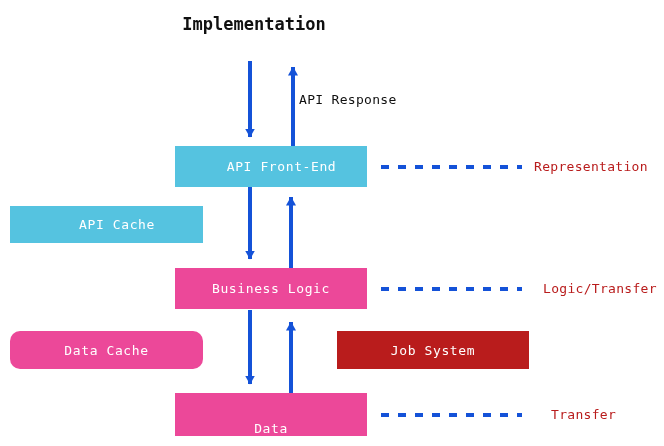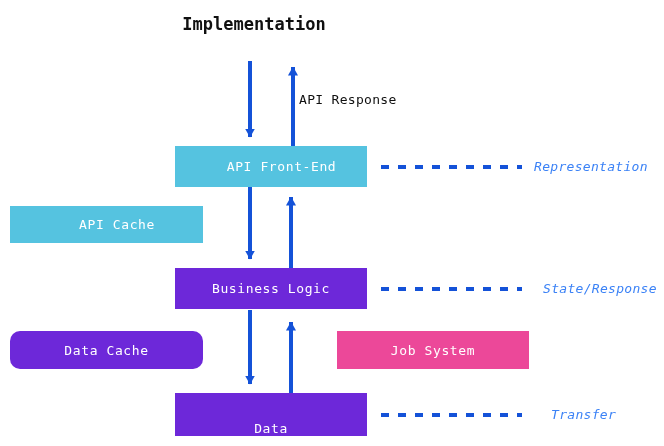--- a/index.html
+++ b/index.html
@@ -43,22 +43,22 @@
     align-items: center;
     justify-content: center;
     color: #ffffff;
     font-family: "DejaVu Sans Mono", "Liberation Mono", monospace;
     font-size: 13px;
     letter-spacing: 0.6px;
     white-space: nowrap;
   }
 
   .node--blue   { background: #55c3e0; padding-left: 21px; }
-  .node--orange { background: #6d28d9; }
-  .node--gray   { background: #ec4899; }
+  .node--orange { background: #ec4899; }
+  .node--gray   { background: #b91c1c; }
 
   
   #node-api-front-end { left: 175px; top: 146px; width: 192px; height: 41px; }
   #node-api-cache     { left: 10px;  top: 206px; width: 193px; height: 37px; align-items: center; }
   #node-business-logic{ left: 175px; top: 268px; width: 192px; height: 41px; }
   #node-data-cache    { left: 10px;  top: 331px; width: 193px; height: 38px; border-radius: 10px; }
   #node-job-system    { left: 337px; top: 331px; width: 192px; height: 38px; }
   #node-data          { left: 175px; top: 393px; width: 192px; height: 43px; align-items: flex-end; }
 
   .edge-label {
@@ -69,24 +69,23 @@
     white-space: nowrap;
     letter-spacing: 0.3px;
   }
   #label-api-request  { left: 152px; top: 92px; }
   #label-api-response { left: 299px; top: 92px; text-align: right; }
 
   .side-label {
     position: absolute;
     font-family: "DejaVu Sans Mono", "Liberation Mono", monospace;
     font-size: 13px;
-    color: #3b82f6;
+    color: #b91c1c;
     white-space: nowrap;
     letter-spacing: 0.3px;
-    font-style: italic;
   }
   #side-label-representation { left: 534px; top: 159px; }
   #side-label-state-transfer { left: 543px; top: 281px; }
   #side-label-resource       { left: 551px; top: 407px; }
 </style>
 </head>
 <body>
 
 <div id="canvas">
 
@@ -159,17 +158,17 @@
 
   <div id="node-data" class="node node--orange">
     <span>Data</span>
   </div>
 
 
   <div id="label-api-response" class="edge-label">API Response</div>
 
   <div id="side-label-representation" class="side-label">Representation</div>
 
-  <div id="side-label-state-transfer" class="side-label">State/Response</div>
+  <div id="side-label-state-transfer" class="side-label">Logic/Transfer</div>
 
   <div id="side-label-resource" class="side-label">Transfer</div>
 
 </div>
 
 </body></html>

